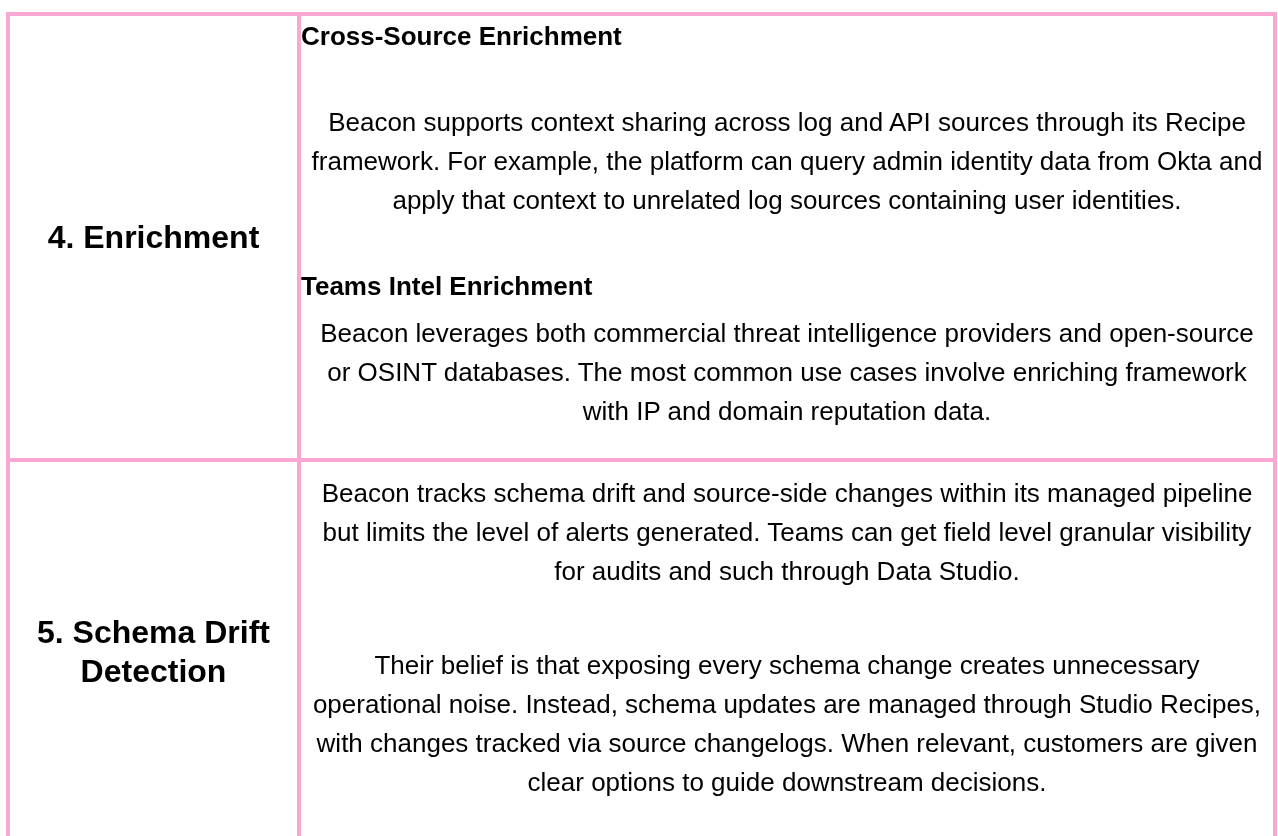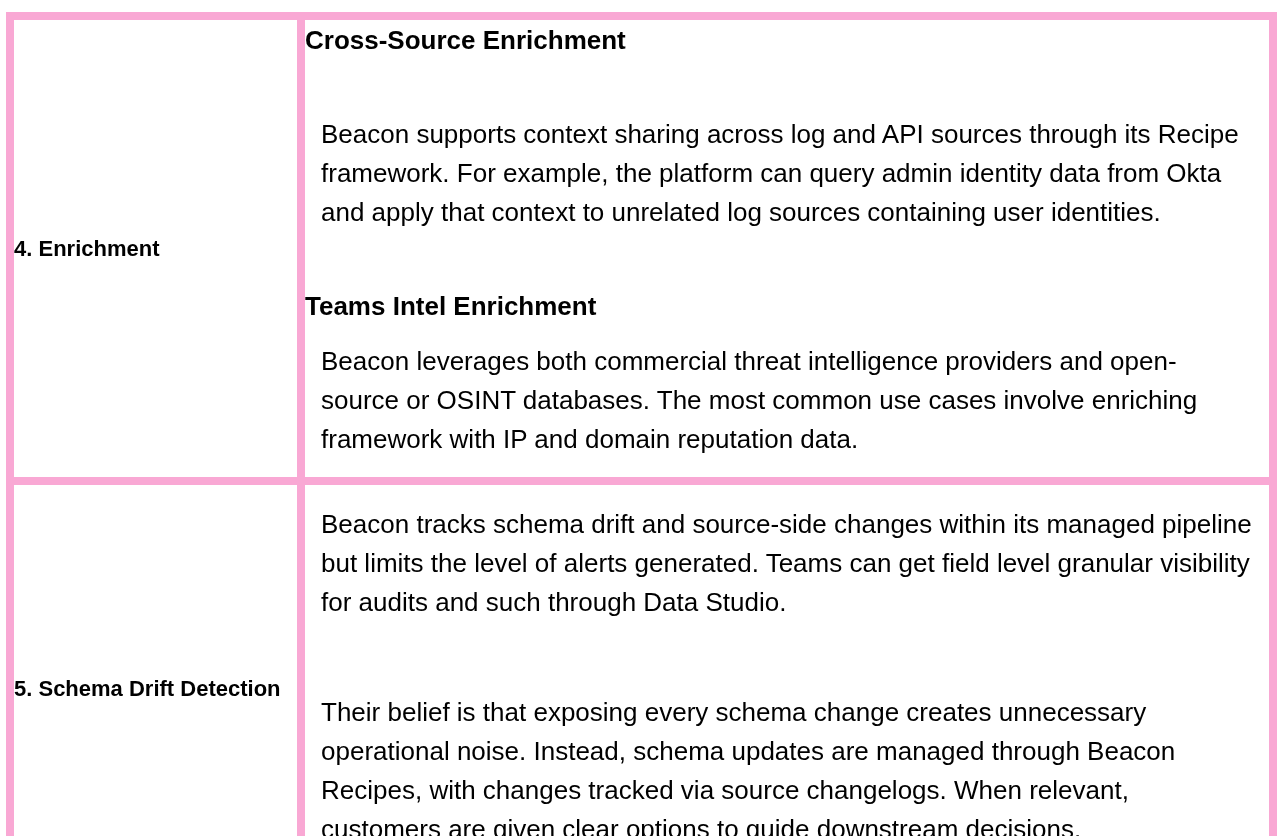--- a/index.html
+++ b/index.html
@@ -1,26 +1,26 @@
 <!DOCTYPE html>
 <html><head>
 <meta charset="utf-8">
 <style>
   html, body { margin: 0; padding: 0; background: #ffffff; }
   body { width: 1278px; height: 836px; overflow: hidden; position: relative;
          font-family: "Liberation Sans", sans-serif; color: #000; }
   .tbl { position: absolute; left: 6px; top: 12px; width: 1271px; border-collapse: collapse; table-layout: fixed; }
-  .tbl td { border: 8px solid #f9a8d4; vertical-align: middle; padding: 0; }
+  .tbl td { border: 4px solid #f9a8d4; vertical-align: middle; padding: 0; }
   .col-left { width: 291px; }
-  .label { font-weight: bold; font-size: 22px; line-height: 39px; padding-left: 16px; padding-right: 10px; }
+  .label { font-weight: bold; font-size: 32px; line-height: 39px; padding-left: 16px; padding-right: 10px; text-align: center; }
   .body-cell { font-size: 26px; line-height: 39px; padding: 0 14px 0 16px; vertical-align: top !important; }
   .row1 .body-cell { padding-top: 1px; padding-bottom: 2px; }
   .row2 .body-cell { padding-top: 4px; padding-bottom: 27px; }
   .sub-heading { font-weight: bold; display: block; }
-  p { margin: 16px; }
+  p { margin: 8px; text-align: center; }
   .gap { height: 39px; }
   .row3 td { height: 20px; border-bottom: none; }
 </style>
 </head>
 <body>
 
 <table class="tbl">
   <colgroup>
     <col class="col-left">
     <col>
@@ -35,21 +35,21 @@
       <div class="gap"></div>
       <span class="sub-heading">Teams Intel Enrichment</span>
       <p>Beacon leverages both commercial threat intelligence providers and open-source or OSINT databases. The most common use cases involve enriching framework with IP and domain reputation data.</p>
     </td>
   </tr>
   <tr class="row2">
     <td class="label">5. Schema Drift Detection</td>
     <td class="body-cell" style="height:349px;">
       <p>Beacon tracks schema drift and source-side changes within its managed pipeline but limits the level of alerts generated. Teams can get field level granular visibility for audits and such through Data Studio.</p>
       <div class="gap"></div>
-      <p>Their belief is that exposing every schema change creates unnecessary operational noise. Instead, schema updates are managed through Beacon Recipes, with changes tracked via source changelogs. When relevant, customers are given clear options to guide downstream decisions.</p>
+      <p>Their belief is that exposing every schema change creates unnecessary operational noise. Instead, schema updates are managed through Studio Recipes, with changes tracked via source changelogs. When relevant, customers are given clear options to guide downstream decisions.</p>
     </td>
   </tr>
   <tr class="row3">
     <td></td>
     <td></td>
   </tr>
 </tbody>
   </table>
 
 </body></html>

